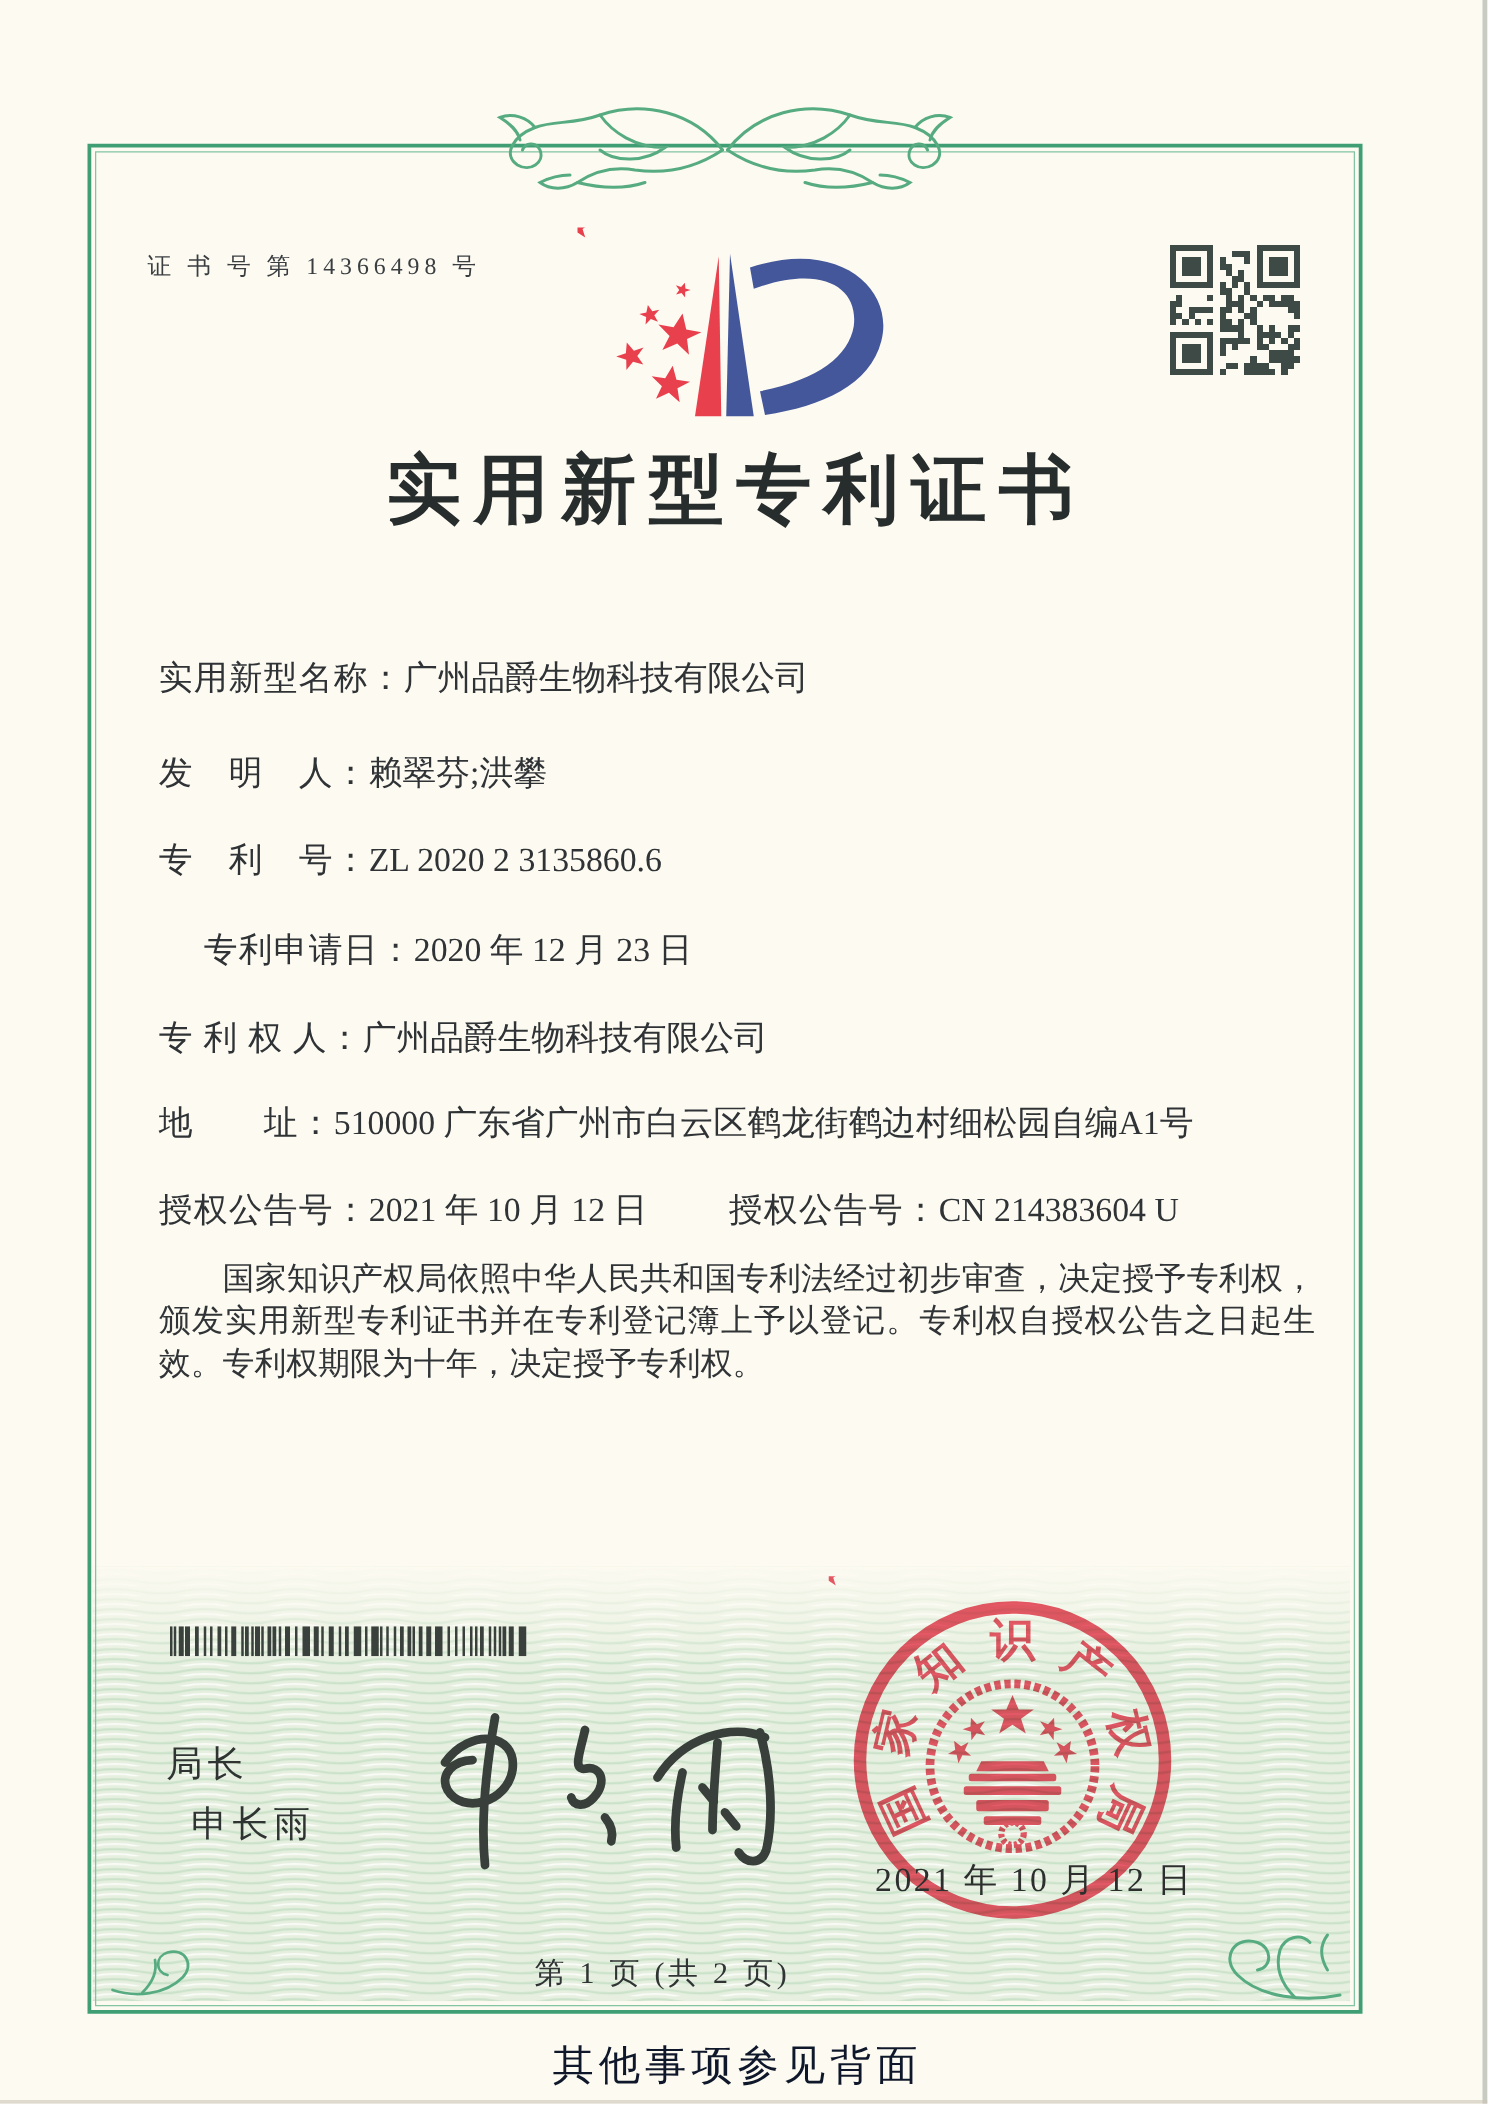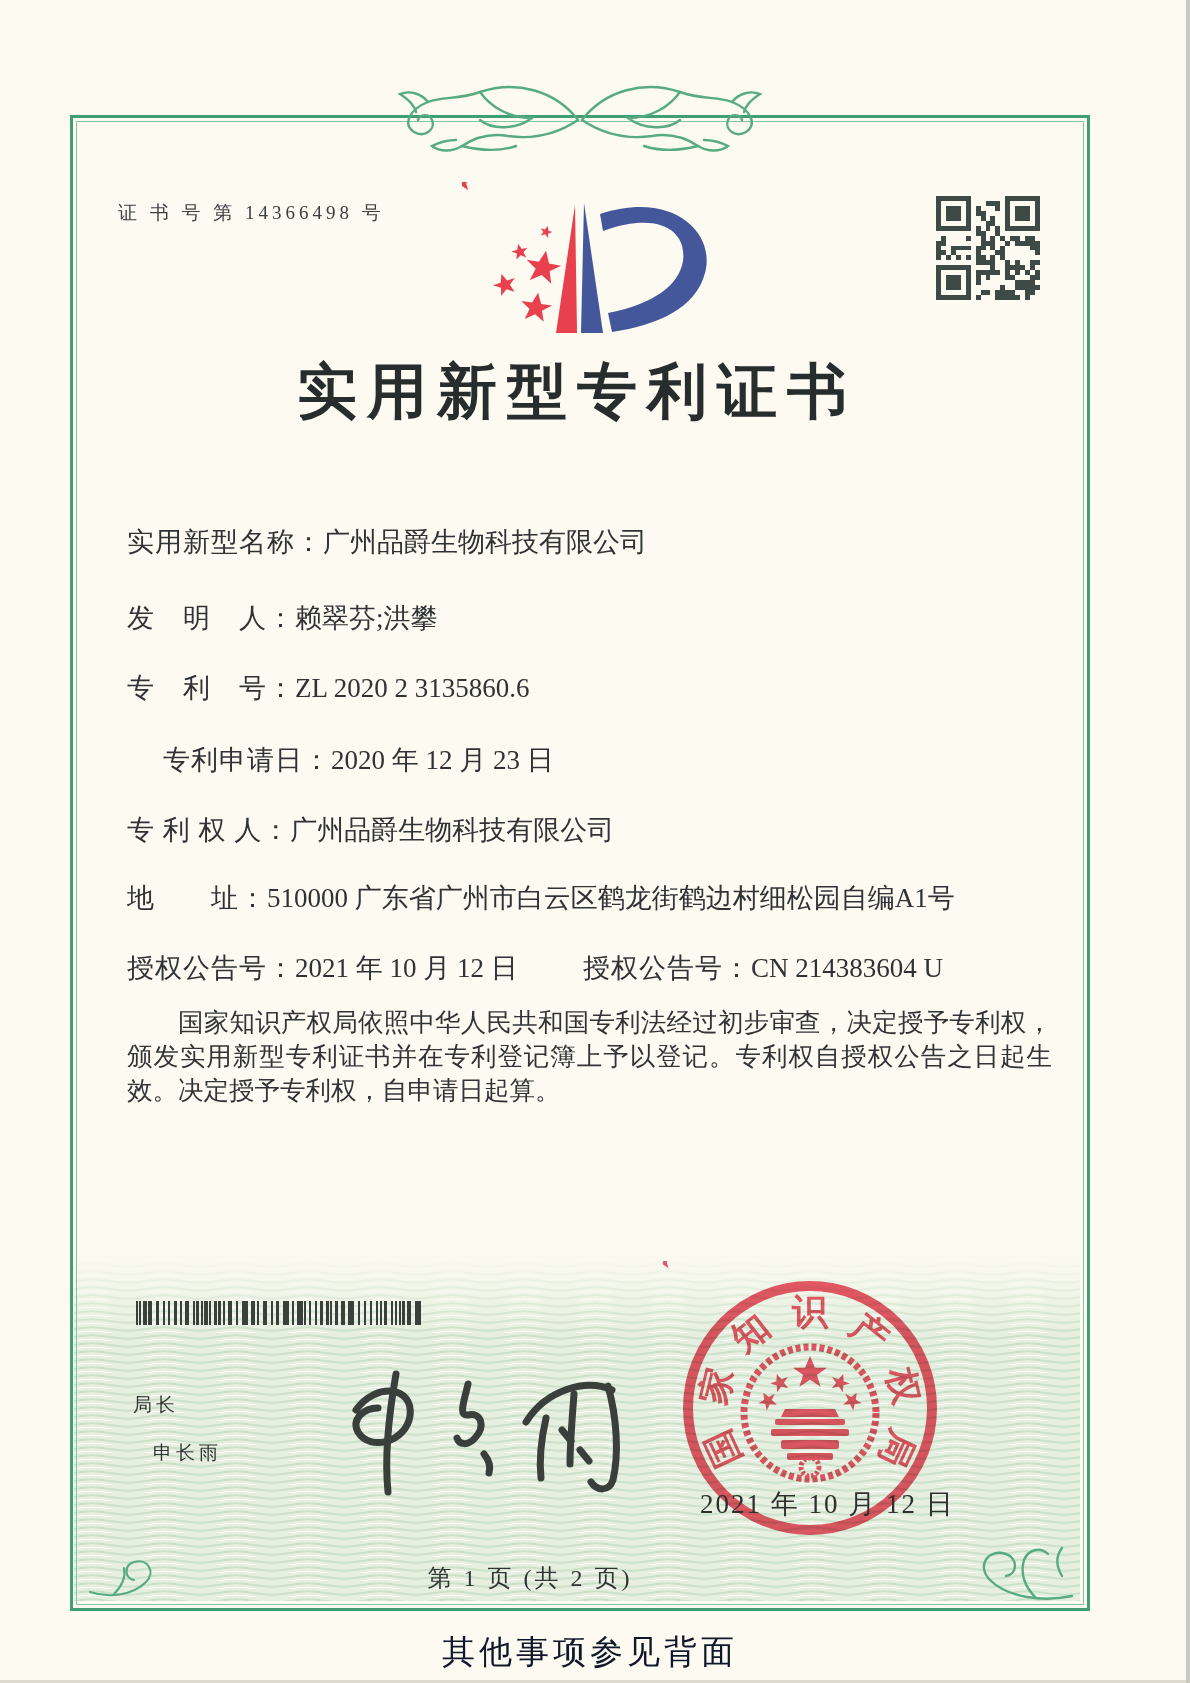--- a/index.html
+++ b/index.html
@@ -17,33 +17,33 @@
   
   .frame{left:70px;top:115px;width:1014px;height:1490px;border:3px solid #3f9e74;pointer-events:none;z-index:5;}
   .frame-inner{position:absolute;left:3px;top:3px;right:3px;bottom:3px;border:1px solid #83c4a3;}
 
   
   .waveband{left:74px;top:1253px;z-index:0;}
 
   .cert-no{left:118px;top:200px;font-size:19px;letter-spacing:4px;color:#3a3e41;z-index:2;}
 
   .title{left:70px;top:352px;width:1014px;text-align:center;font-size:60px;font-weight:bold;
-         letter-spacing:10px;color:#272c2d;z-index:2;}
+         letter-spacing:10px;color:#272c2d;z-index:2;padding-left:12px;}
 
   .field{left:127px;font-size:27px;color:#2f3336;z-index:2;white-space:nowrap;}
   .field .lbl{letter-spacing:1px;}
   .field.addr{white-space:normal;width:950px;line-height:33px;}
   .field.addr .val{display:inline;}
   .grant-no-field{left:583px;}
 
   .bodytext{left:127px;width:925px;font-size:25.5px;line-height:34px;color:#303436;
             text-align:justify;z-index:2;}
   .bodytext p{margin:0;text-indent:2em;}
 
-  .director{left:133px;font-size:19px;color:#2f3433;letter-spacing:4px;z-index:2;}
+  .director{left:133px;font-size:29px;color:#2f3433;letter-spacing:4px;z-index:2;}
 
   .page-info{left:380px;top:1562px;width:300px;text-align:center;font-size:24px;
              letter-spacing:3px;color:#303434;z-index:2;}
   .back-note{left:442px;top:1630px;font-size:33px;letter-spacing:4px;color:#0f172a;z-index:2;}
 
   .seal{left:663px;top:1261px;z-index:3;mix-blend-mode:multiply;opacity:.93;}
   .seal-date{left:700px;top:1486px;font-size:27px;letter-spacing:2px;color:#2c2f2d;z-index:4;}
 
   .sig{left:318px;top:1358px;z-index:2;}
   .qr{left:936px;top:196px;z-index:2;}
@@ -279,21 +279,21 @@
   <span class="lbl">地　　址：</span><span class="val">510000 广东省广州市白云区鹤龙街鹤边村细松园自编A1号</span>
 </div>
 <div class="abs field" style="top:950px;">
   <span class="lbl">授权公告号：</span><span class="val">2021 年 10 月 12 日</span>
 </div>
 <div class="abs field grant-no-field" style="top:950px;">
   <span class="lbl">授权公告号：</span><span class="val">CN 214383604 U</span>
 </div>
 
 <div class="abs bodytext" style="top:1006px;">
-  <p>国家知识产权局依照中华人民共和国专利法经过初步审查，决定授予专利权，颁发实用新型专利证书并在专利登记簿上予以登记。专利权自授权公告之日起生效。决定授予专利权，自申请日起算。</p>
+  <p>国家知识产权局依照中华人民共和国专利法经过初步审查，决定授予专利权，颁发实用新型专利证书并在专利登记簿上予以登记。专利权自授权公告之日起生效。专利权期限为十年，决定授予专利权。</p>
 </div>
 
 <svg class="abs barcode" id="barcode" width="292" height="24">
     <rect x="0" y="0" width="2" height="24" fill="#3a413d"></rect>
     <rect x="3" y="0" width="2" height="24" fill="#3a413d"></rect>
     <rect x="7" y="0" width="4" height="24" fill="#3a413d"></rect>
     <rect x="12" y="0" width="4" height="24" fill="#3a413d"></rect>
     <rect x="20" y="0" width="3" height="24" fill="#3a413d"></rect>
     <rect x="27" y="0" width="2" height="24" fill="#3a413d"></rect>
     <rect x="32" y="0" width="2" height="24" fill="#3a413d"></rect>

